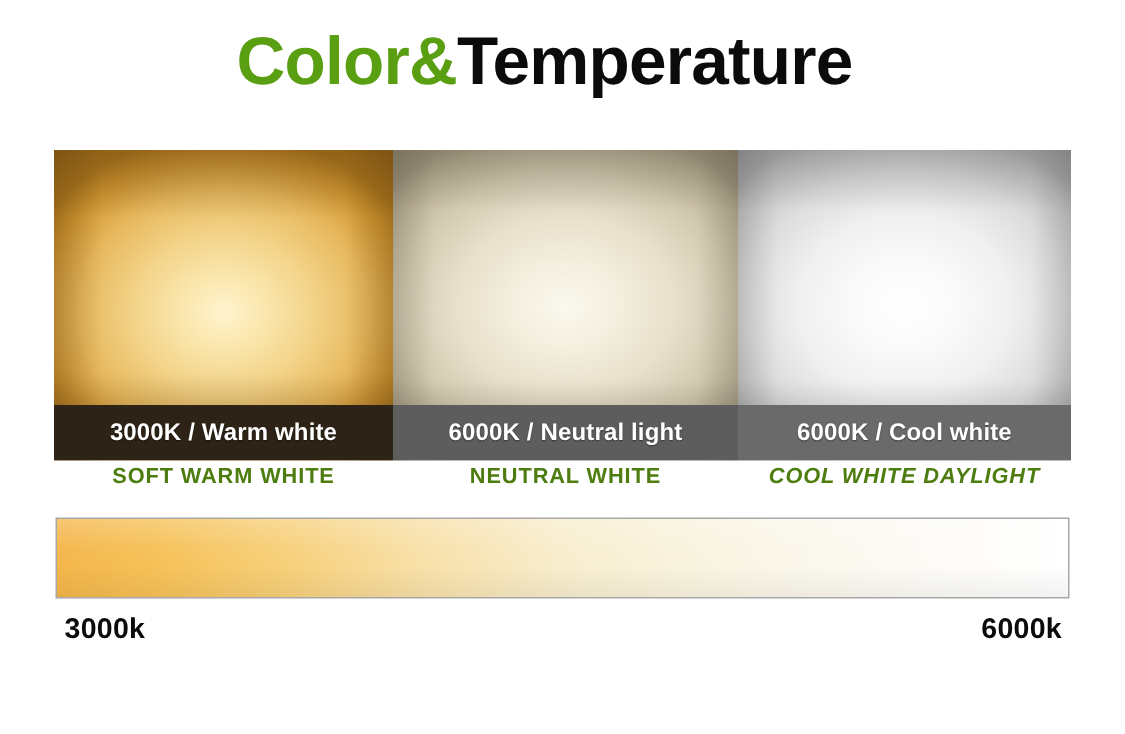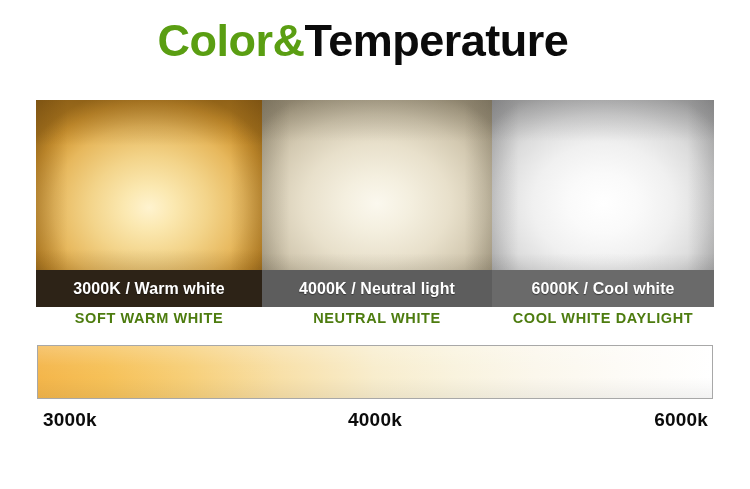--- a/index.html
+++ b/index.html
@@ -149,21 +149,21 @@
   .sublabel {
     text-align: center;
     font-size: 14.5px;
     font-weight: bold;
     color: #4d7c0f;
     letter-spacing: 0.6px;
     white-space: nowrap;
   }
   .sub-1 { width: 226px; }
   .sub-2 { width: 230px; }
-  .sub-3 { width: 222px; }
+  .sub-3 { width: 222px; font-style: italic; }
 
   
   .scale-bar {
     position: absolute;
     left: 37px;
     top: 345px;
     width: 676px;
     height: 54px;
     border: 1px solid #a8a8a8;
     box-sizing: border-box;
@@ -224,21 +224,21 @@
     <div class="glow-warm-vig"></div>
     <div class="caption-bar cap-1">
       <span class="caption-text">3000K / Warm white</span>
     </div>
   </div>
 
   <div class="panel panel-2">
     <div class="panel-glow glow-neutral"></div>
     <div class="glow-neutral-vig"></div>
     <div class="caption-bar cap-2">
-      <span class="caption-text">4000K / Neutral light</span>
+      <span class="caption-text">6000K / Neutral light</span>
     </div>
   </div>
 
   <div class="panel panel-3">
     <div class="panel-glow glow-cool"></div>
     <div class="glow-cool-vig"></div>
     <div class="caption-bar cap-3">
       <span class="caption-text">6000K / Cool white</span>
     </div>
   </div>
@@ -250,15 +250,14 @@
   <div class="sublabel sub-2">NEUTRAL WHITE</div>
   <div class="sublabel sub-3">COOL WHITE DAYLIGHT</div>
 </div>
 
 <div class="scale-bar">
   <div class="scale-sheen"></div>
 </div>
 
 <div class="scale-labels">
   <span class="scale-label sl-left">3000k</span>
-  <span class="scale-label sl-mid">4000k</span>
   <span class="scale-label sl-right">6000k</span>
 </div>
 
 </body></html>

